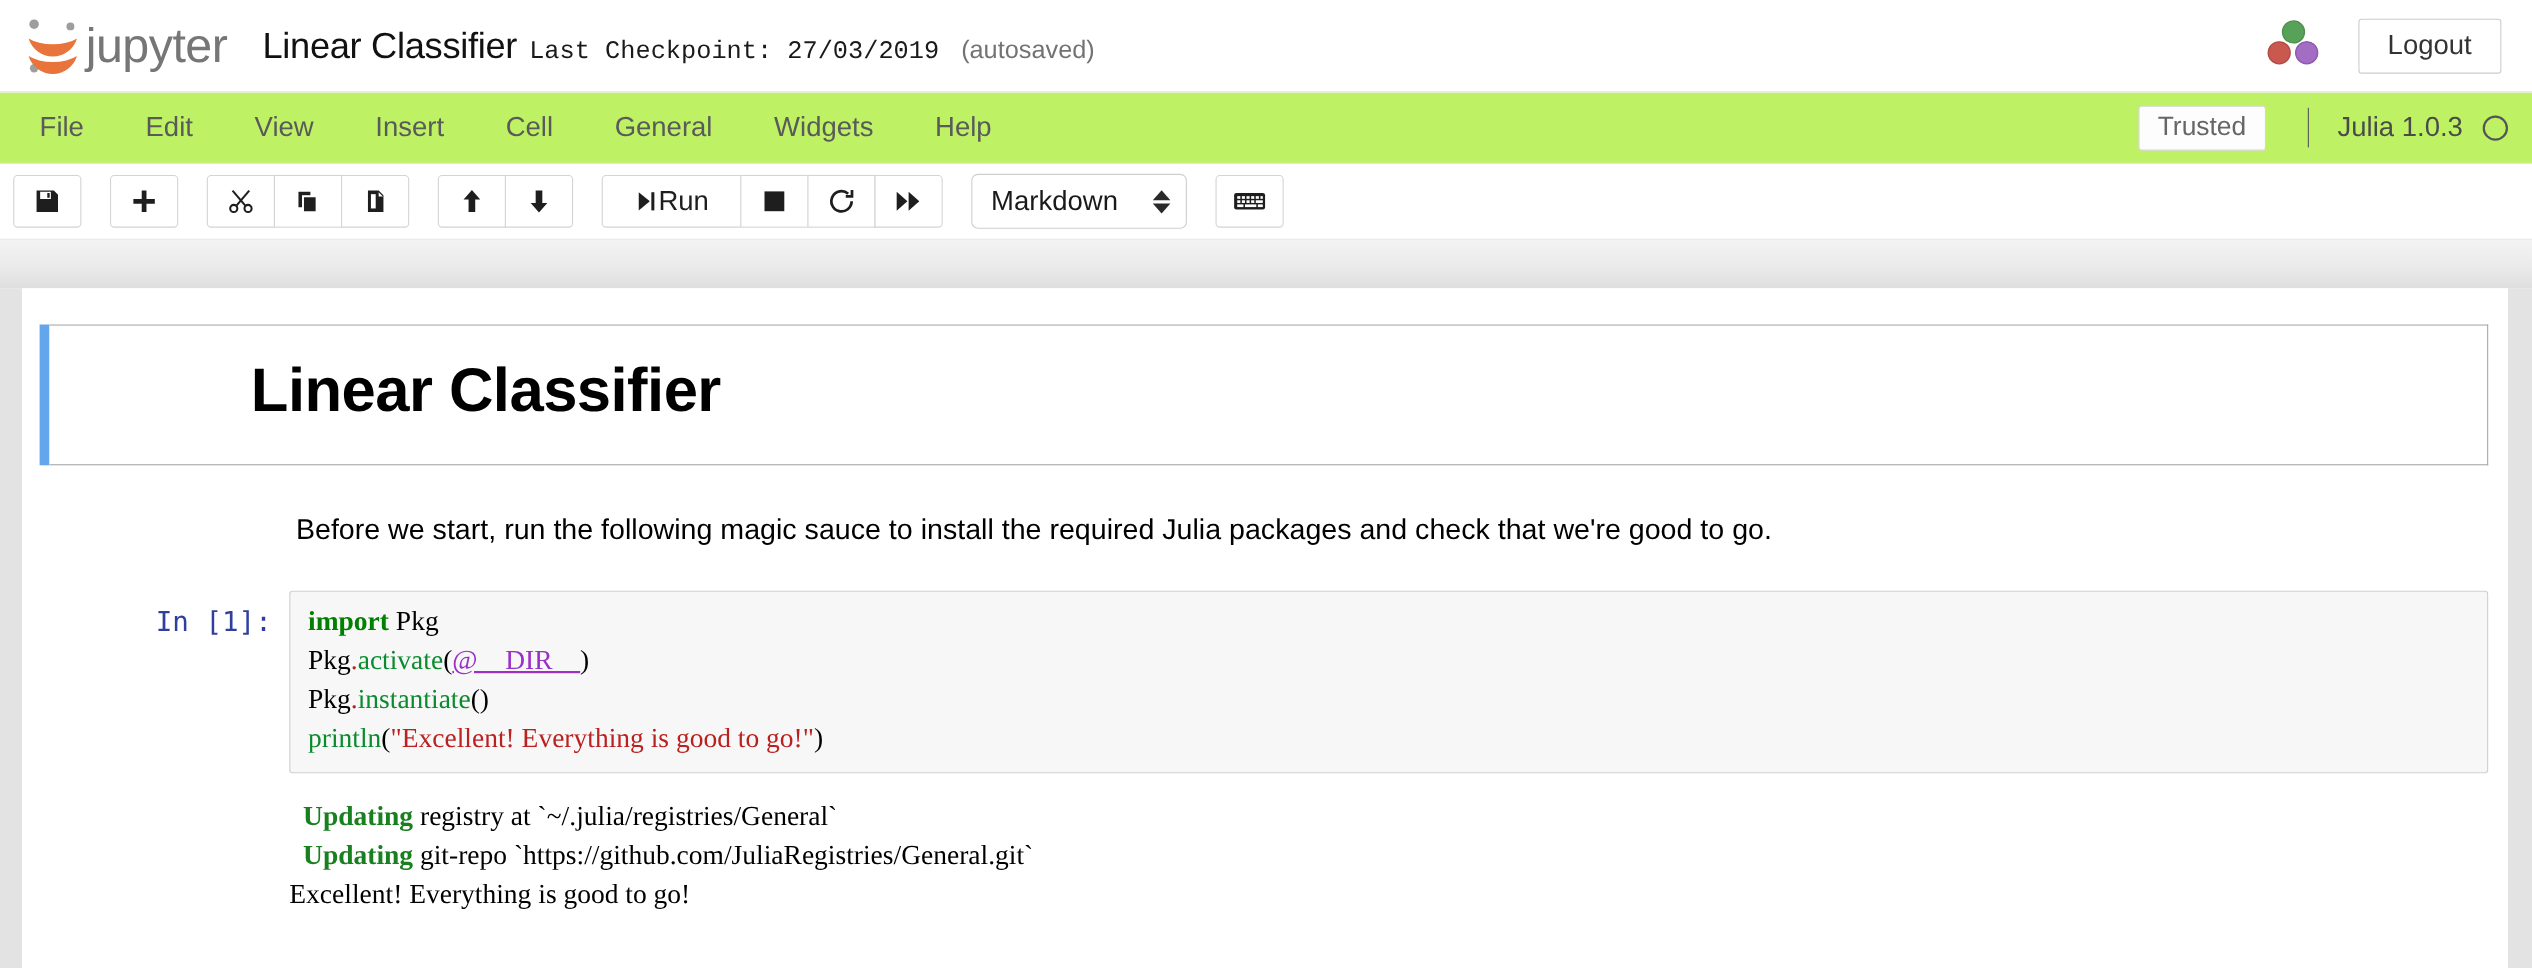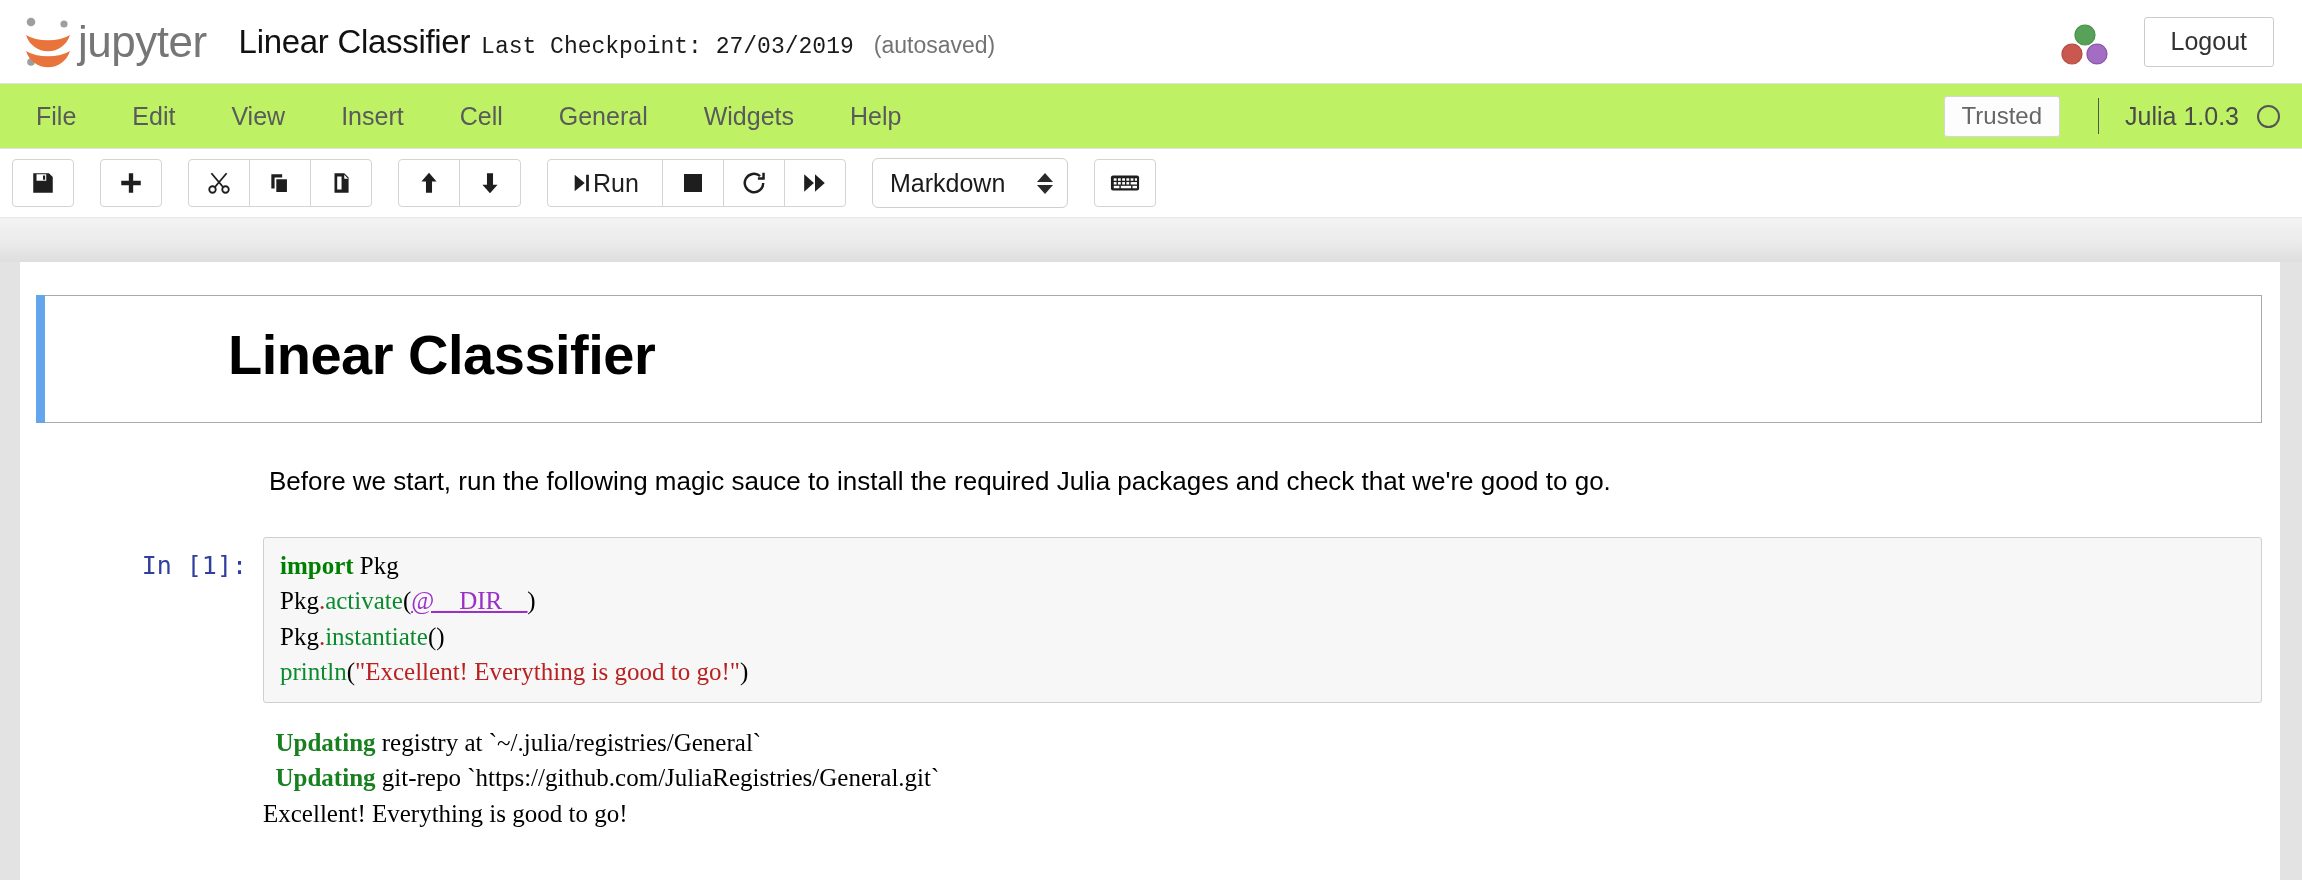--- a/index.html
+++ b/index.html
@@ -47,21 +47,21 @@
     margin-left: 11px;
     font-family: Liberation Mono, monospace;
   }
   #nb-autosaved {
     font-size: 23px;
     color: #737373;
     margin-left: 20px;
   }
   #header-right {
     margin-left: auto;
-    display: flex; align-items: flex-end; gap: 34px;
+    display: flex; align-items: flex-start; gap: 34px;
   }
   .julia-logo { width: 50px; height: 44px; display:block; }
   #logout-btn {
     border: 1px solid #cccccc;
     background: #ffffff;
     color: #333333;
     font-size: 25px;
     font-family: "Liberation Sans", sans-serif;
     padding: 11px 26px 12px 26px;
     border-radius: 3px;
@@ -135,21 +135,21 @@
     width: 62px; height: 48px;
     border: 1px solid #d4d4d4;
     background: #ffffff;
     display: flex; align-items: center; justify-content: center;
     cursor: pointer;
     margin-left: -1px;
   }
   .tb-group .tb-btn:first-child { margin-left: 0; border-radius: 4px 0 0 4px; }
   .tb-group .tb-btn:last-child  { border-radius: 0 4px 4px 0; }
   .tb-group .tb-btn:only-child  { border-radius: 4px; }
-  .tb-btn.wide { width: 116px; gap: 0; }
+  .tb-btn.wide { width: 127px; gap: 0; }
   .tb-label { font-size: 25px; color: #1e1e1e; line-height: 1; }
   .tb-btn svg { display: block; }
 
   #celltype-select {
     width: 196px; height: 50px;
     border: 1px solid #cfcfcf;
     border-radius: 6px;
     background: #ffffff;
     display: flex; align-items: center;
     padding: 0 14px 0 17px;

